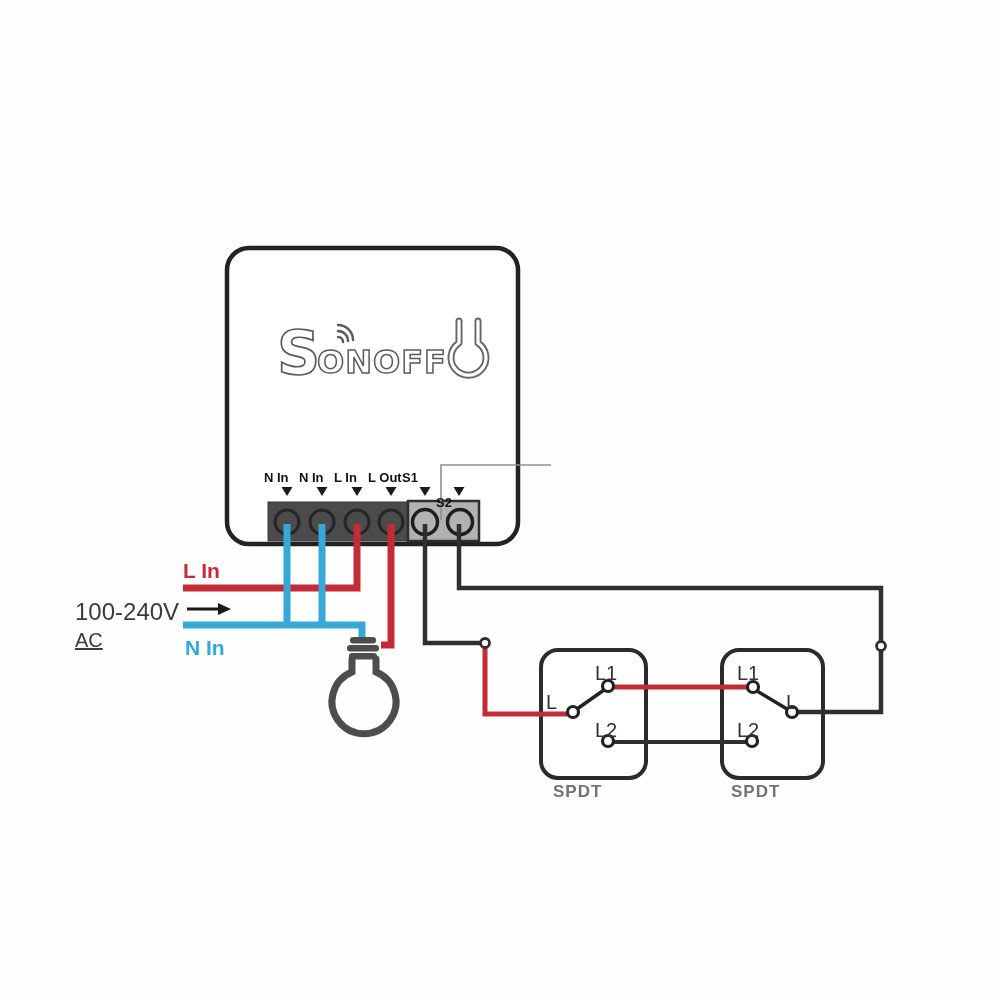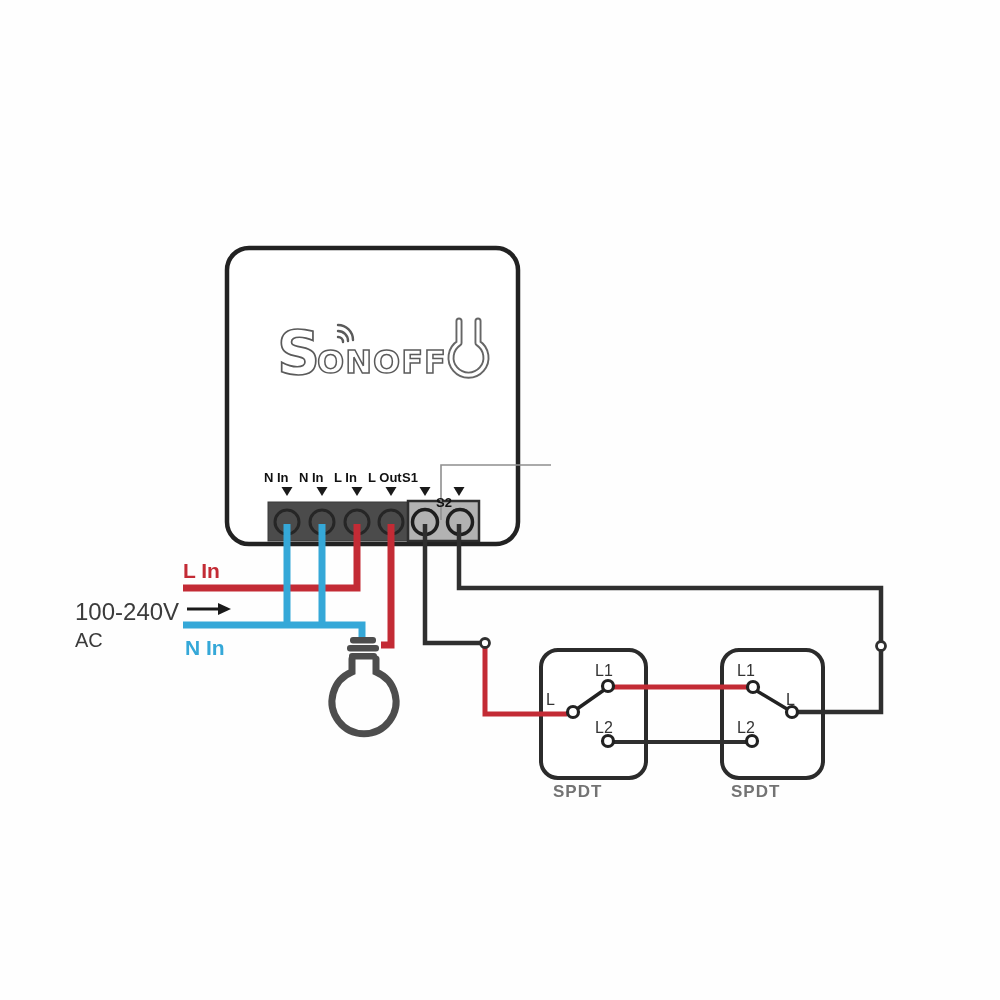--- a/index.html
+++ b/index.html
@@ -14,23 +14,23 @@
   .lbl{
     position:absolute;
     text-align:left;
     white-space:nowrap;
     color:#1a1a1a;
     line-height:1;
   }
   .term-lbl{font-size:13px;font-weight:bold;color:#111;width:46px;}
   .live-lbl{font-size:21px;font-weight:600;color:#c32b35;width:60px;}
   .volt-lbl{font-size:24px;font-weight:500;color:#3b3b3b;width:116px;}
-  .ac-lbl{font-size:20px;font-weight:500;color:#3b3b3b;width:116px;}
+  .ac-lbl{font-size:20px;font-weight:500;color:#3b3b3b;width:116px;text-decoration:underline;}
   .neutral-lbl{font-size:21px;font-weight:600;color:#35a8d8;width:60px;}
-  .sw-lbl{font-size:16px;font-weight:500;color:#333;width:30px;}
+  .sw-lbl{font-size:20px;font-weight:500;color:#333;width:30px;}
   .spdt-lbl{font-size:17px;font-weight:bold;color:#737373;width:80px;letter-spacing:1px;}
 </style>
 </head>
 <body>
 
 <div class="canvas">
 
 <svg width="1000" height="1000" viewBox="0 0 1000 1000">
 
   <g>

